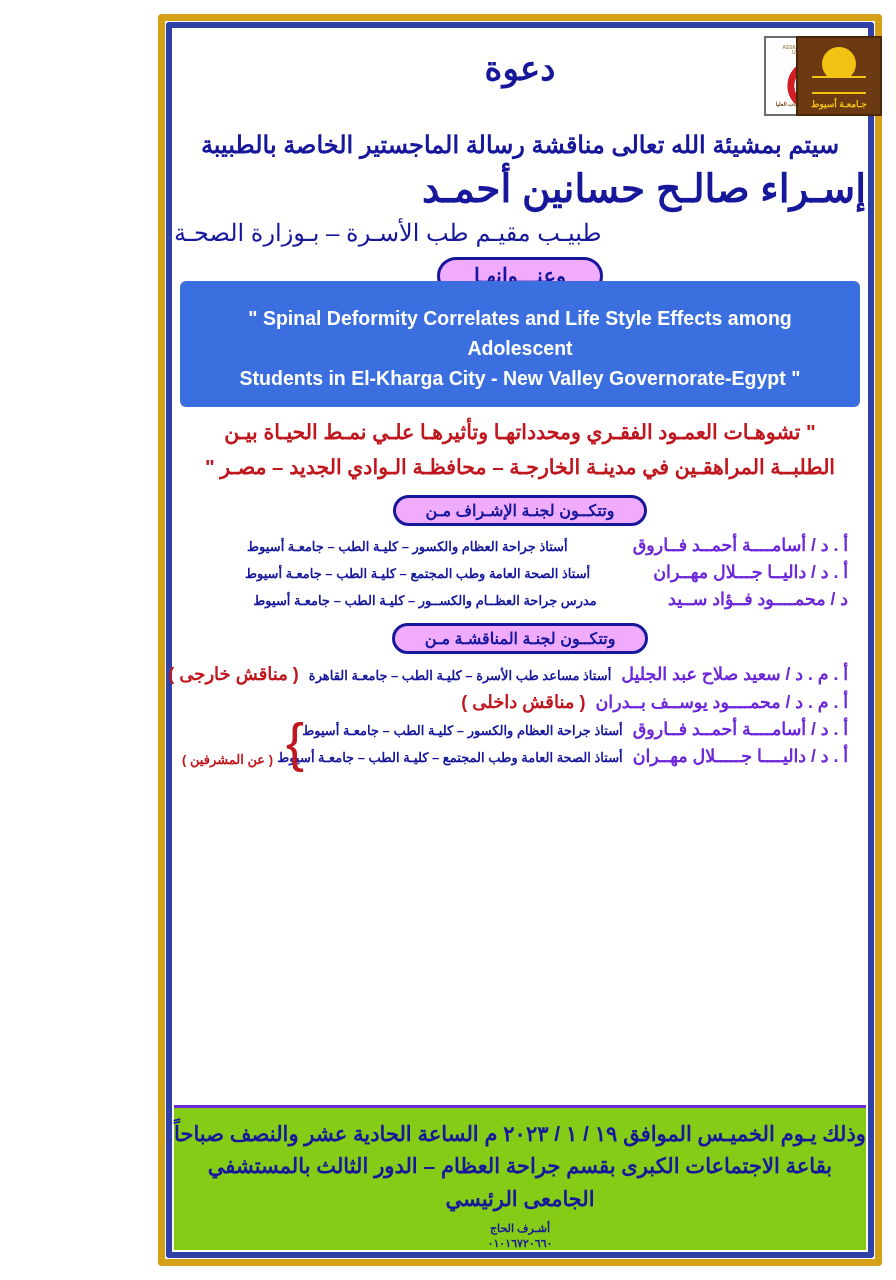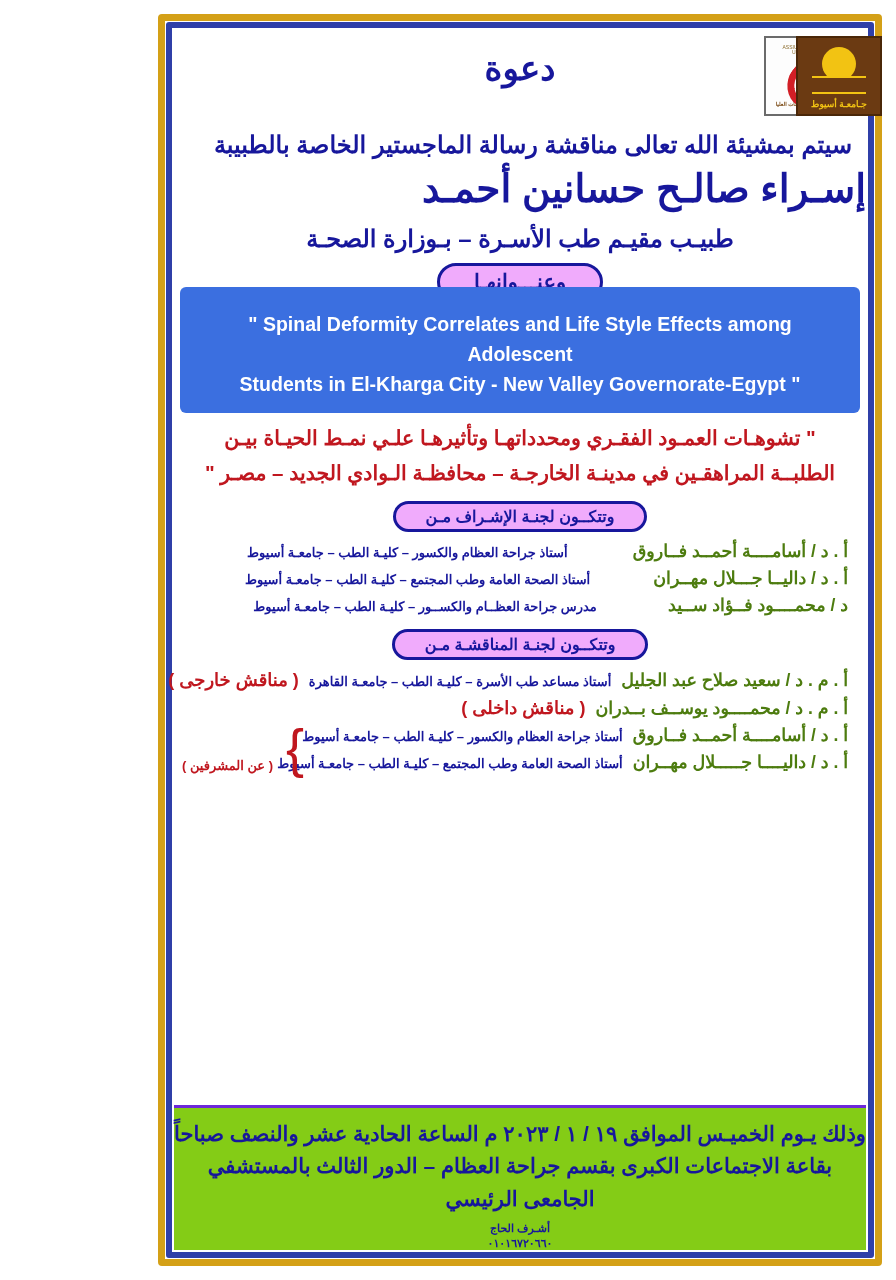--- a/index.html
+++ b/index.html
@@ -155,35 +155,36 @@
     font-size: 34px;
     font-weight: bold;
     color: #17179c;
     letter-spacing: 6px;
   }
   .intro {
     font-size: 24px;
     font-weight: bold;
     color: #17179c;
     margin: 2px 14px 0 14px;
+    text-align: center;
     line-height: 1.4;
   }
   .name {
     font-size: 39px;
     font-weight: bold;
     color: #17179c;
     margin-top: 4px;
     letter-spacing: 1px;
   }
   .job {
     font-size: 24px;
-    font-weight: bold;
-    color: #17179c;
-    text-align: center;
-    margin-top: 14px;
+    font-weight: normal;
+    color: #17179c;
+    text-align: left;
+    margin-top: 8px;
   }
 
   
   .pill-row {
     display: flex;
     justify-content: center;
     margin-top: 10px;
   }
   .pill {
     border: 3px solid #17179c;
@@ -233,21 +234,21 @@
     margin-top: 6px;
   }
   .member {
     display: flex;
     align-items: baseline;
     justify-content: flex-start;
     padding: 3px 18px 3px 18px;
     gap: 10px;
   }
   .member-name {
-    color: #4d7c0f;
+    color: #6d28d9;
     font-size: 17.5px;
     font-weight: bold;
     white-space: nowrap;
     flex: 0 0 auto;
   }
   .member-title {
     color: #17179c;
     font-size: 13px;
     font-weight: bold;
     flex: 1 1 auto;

